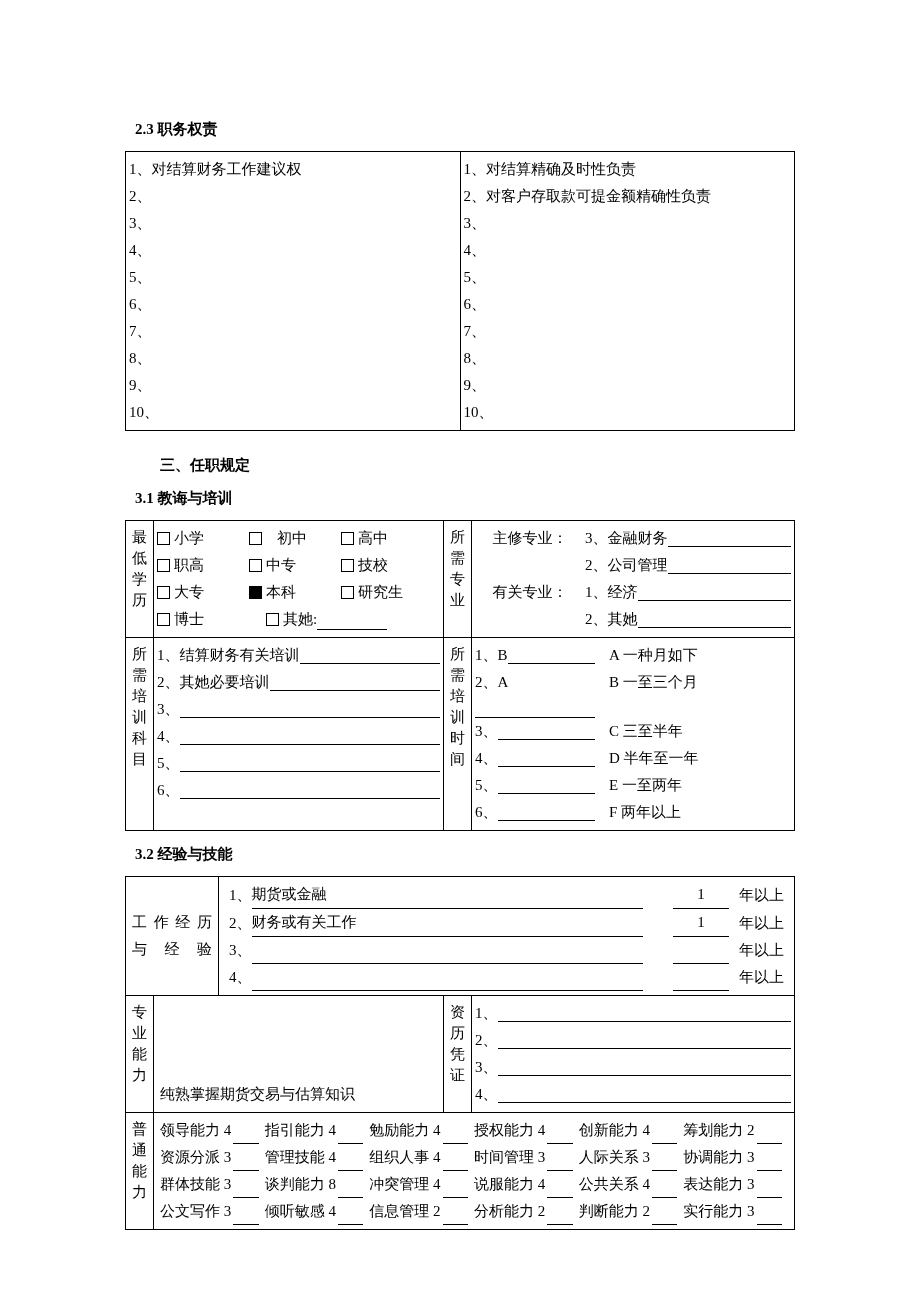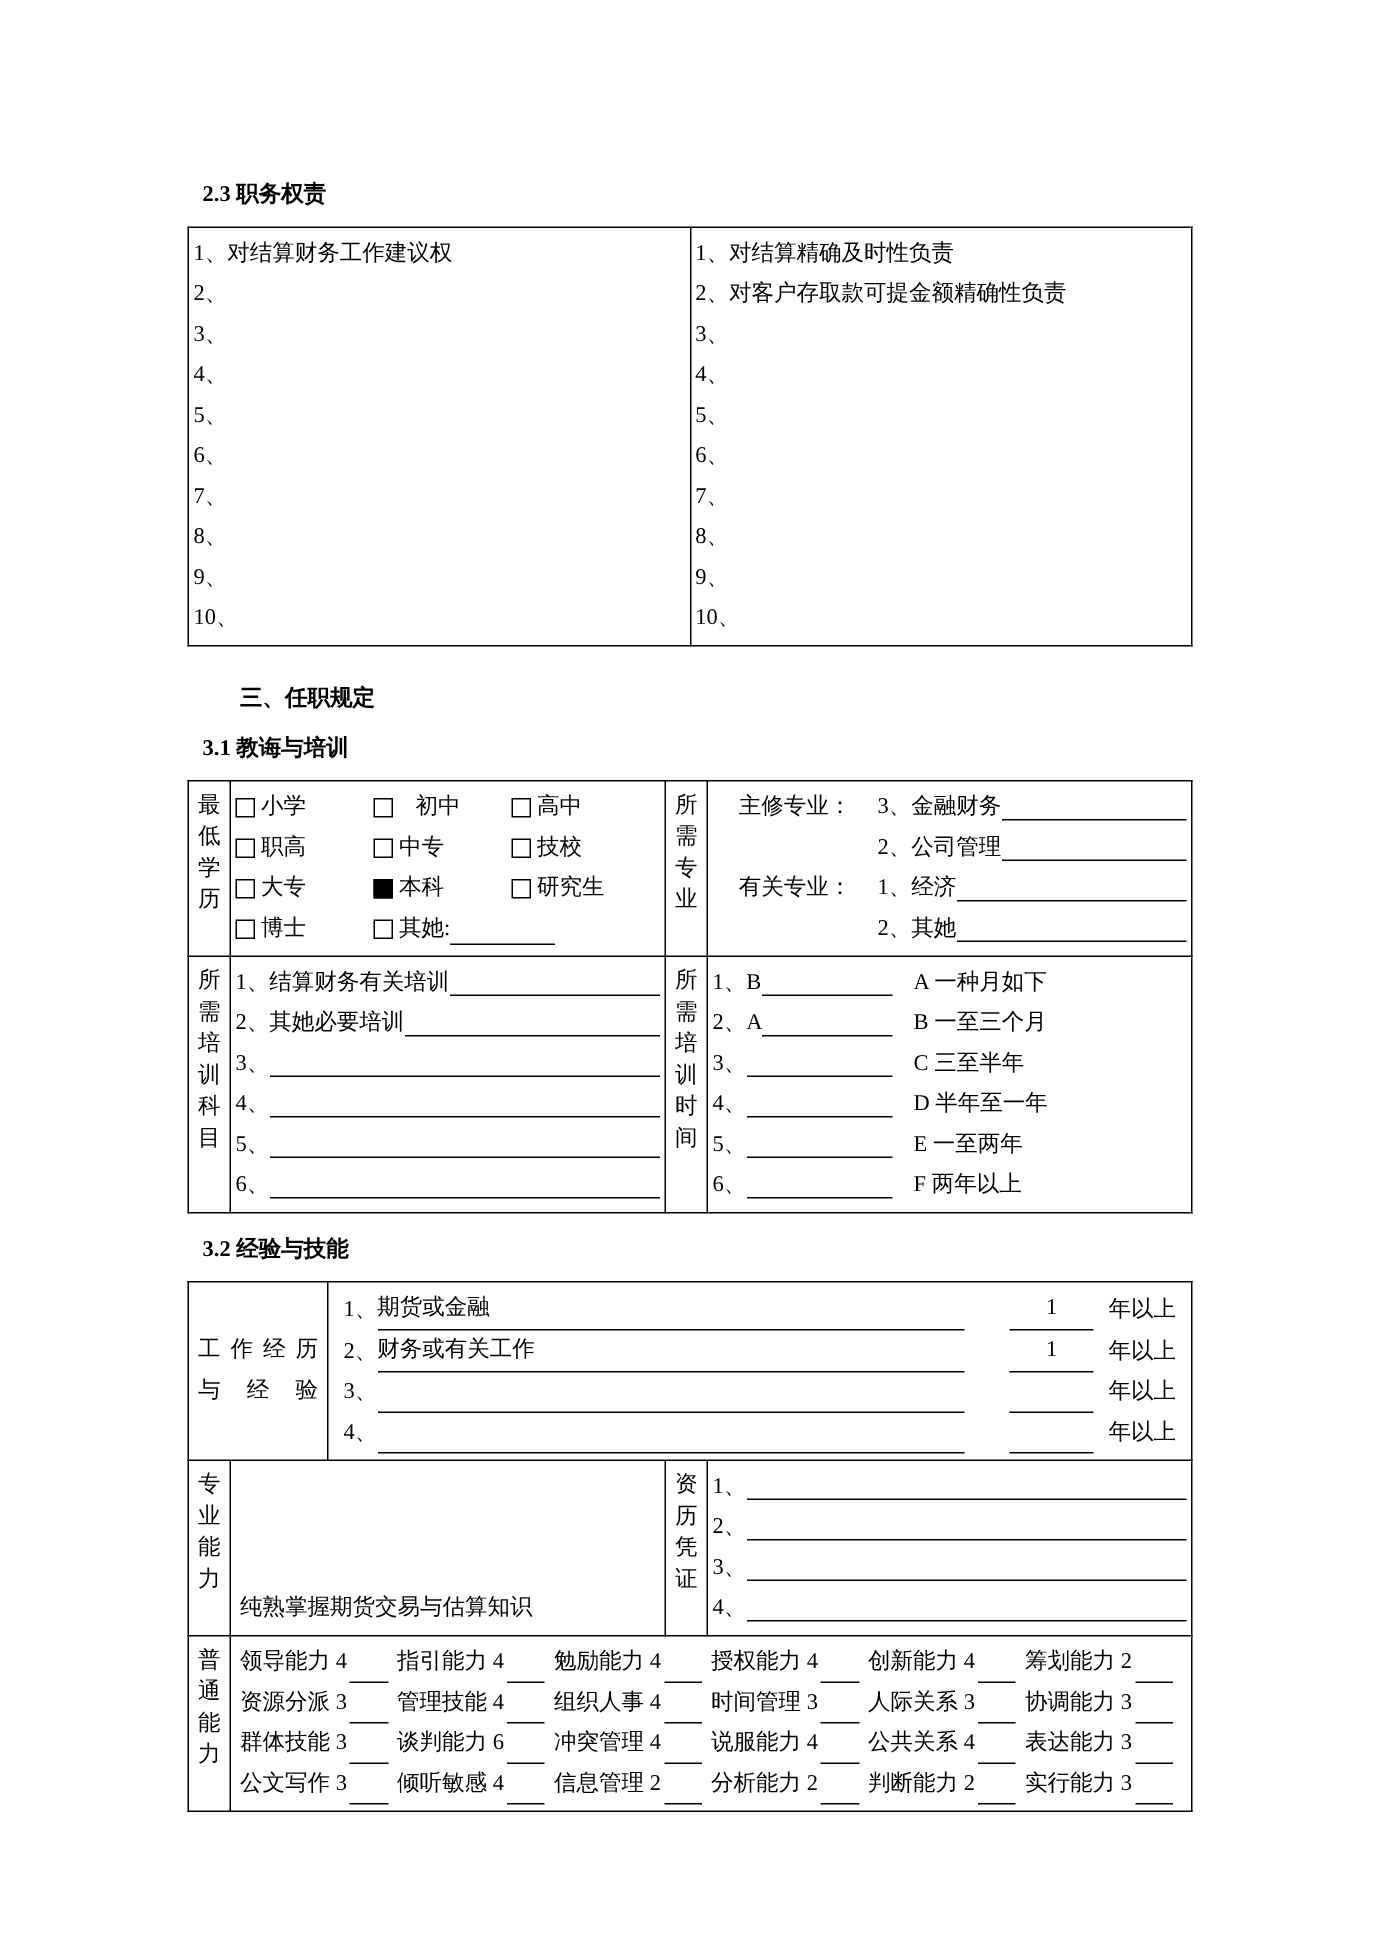--- a/index.html
+++ b/index.html
@@ -122,21 +122,21 @@
             </span>
             <span style="display: inline-flex; align-items: center; width: 92px;">
               <span class="chk full"></span>
               <span>本科</span>
             </span>
             <span style="display: inline-flex; align-items: center; width: 92px;">
               <span class="chk"></span>
               <span>研究生</span>
             </span>
           </div>
-          <div style="display: flex; gap: 0px;">
+          <div style="display: flex; gap: 17px;">
             <span style="display: inline-flex; align-items: center; width: 92px;">
               <span class="chk"></span>
               <span>博士</span>
             </span>
             <span style="display: inline-flex; align-items: center; width: 170px;">
               <span class="chk"></span>
               <span>其她:</span>
               <span style="border-bottom: 1px solid rgb(0, 0, 0); width: 70px; display: inline-block; height: 1em; margin-top: 0.3em;"></span>
             </span>
           </div>
@@ -237,21 +237,21 @@
         </td>
     <td id="train-time">
           <div style="display: flex;">
             <div style="width: 120px; display: flex;">
               <span class="num">1、B</span>
               <span class="fill"></span>
             </div>
             <div style="flex: 1 1 0%; padding-left: 14px;">A 一种月如下</div>
           </div>
           <div style="display: flex;">
-            <div style="width: 120px; display: flex;">
+            <div style="width: 120px; display: flex; flex-direction: column;">
               <span class="num">2、A</span>
               <span class="fill"></span>
             </div>
             <div style="flex: 1 1 0%; padding-left: 14px;">B 一至三个月</div>
           </div>
           <div style="display: flex;">
             <div style="width: 120px; display: flex;">
               <span class="num">3、</span>
               <span class="fill"></span>
             </div>
@@ -439,21 +439,21 @@
               <span class="skill-name">协调能力 3</span>
               <span class="skill-line"></span>
             </div>
           </div>
           <div class="skill-row">
             <div class="skill-cell">
               <span class="skill-name">群体技能 3</span>
               <span class="skill-line"></span>
             </div>
             <div class="skill-cell">
-              <span class="skill-name">谈判能力 6</span>
+              <span class="skill-name">谈判能力 8</span>
               <span class="skill-line"></span>
             </div>
             <div class="skill-cell">
               <span class="skill-name">冲突管理 4</span>
               <span class="skill-line"></span>
             </div>
             <div class="skill-cell">
               <span class="skill-name">说服能力 4</span>
               <span class="skill-line"></span>
             </div>

